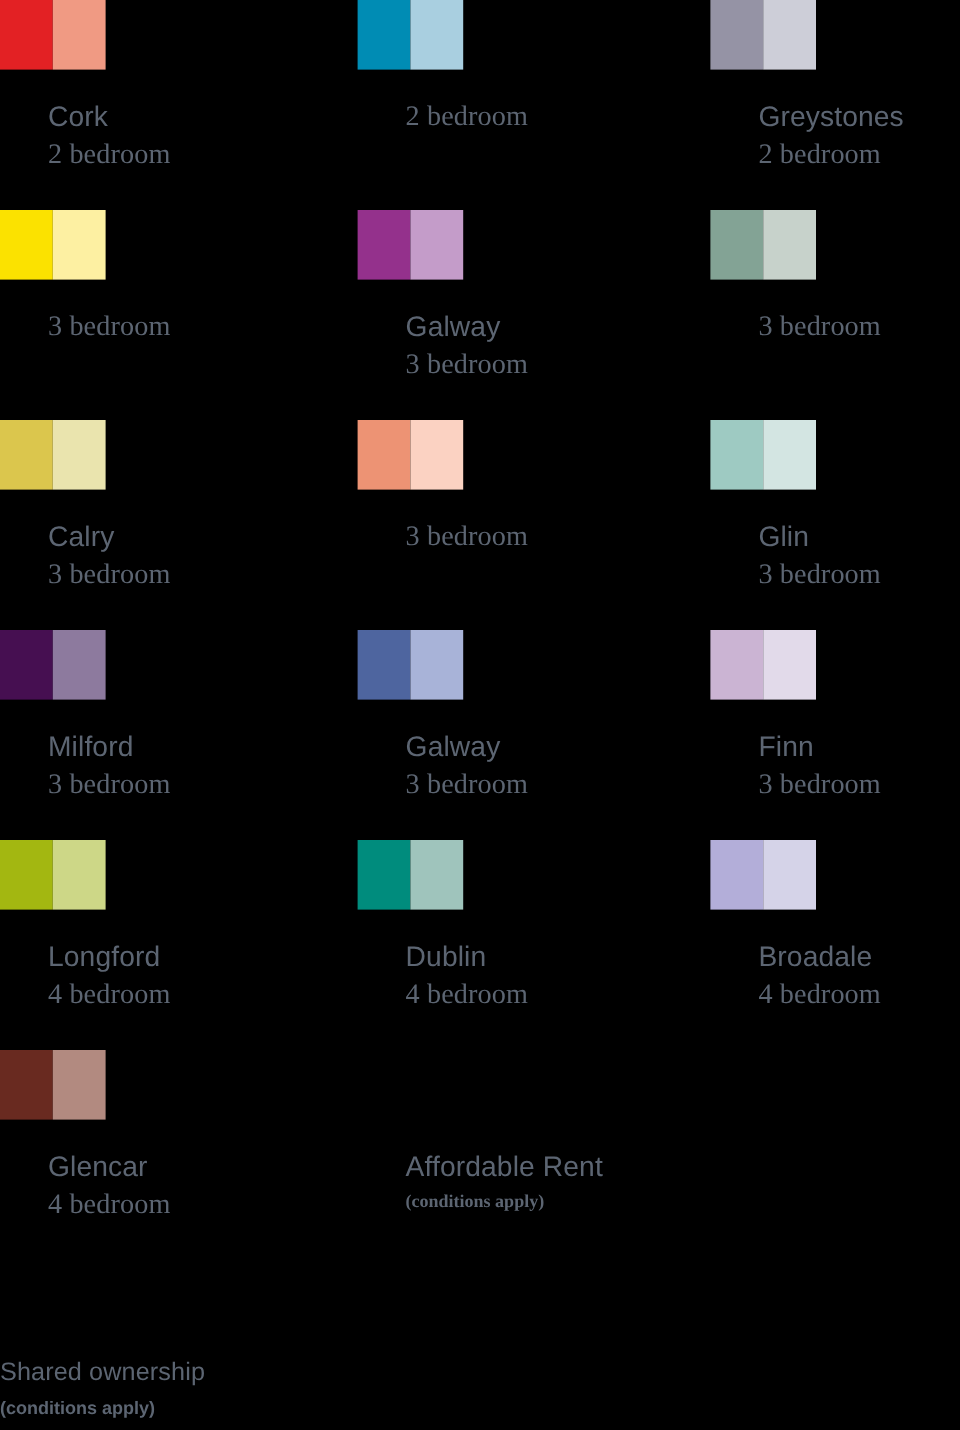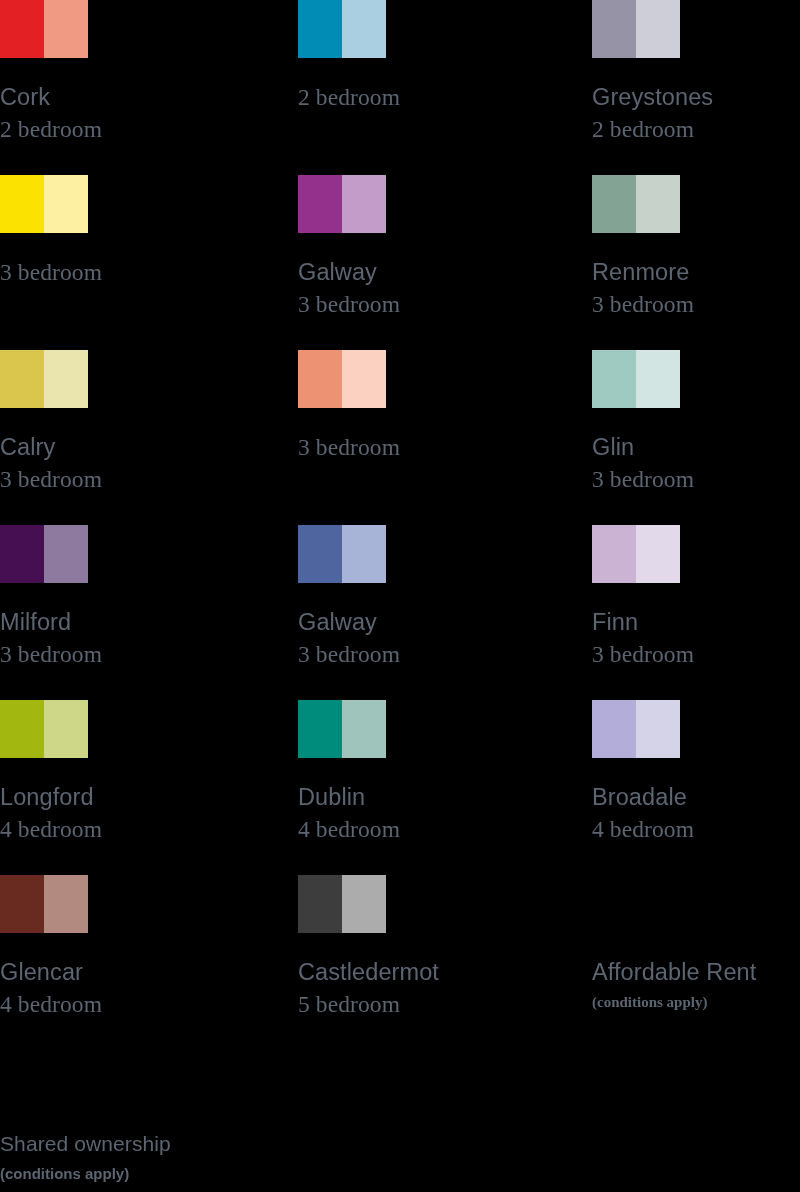--- a/index.html
+++ b/index.html
@@ -39,20 +39,21 @@
     display: flex;
     flex-direction: row;
   }
   .swatch-half {
     width: 44px;
     height: 58px;
   }
 
   .item-labels {
     margin-top: 23px;
+    padding-left: 40px;
   }
 
   .item-name {
     font-size: 23.5px;
     line-height: 32px;
     color: #5c6572;
     letter-spacing: 0.1px;
     white-space: nowrap;
   }
 
@@ -151,21 +152,20 @@
         <div class="item-name">Galway</div>
         <div class="item-sub">3 bedroom</div>
       </div>
     </div>
     <div class="legend-item">
       <div class="swatch">
         <div class="swatch-half" style="background: rgb(131, 163, 149);"></div>
         <div class="swatch-half" style="background: rgb(199, 210, 203);"></div>
       </div>
       <div class="item-labels">
-        <div class="item-name">Renmore</div>
         <div class="item-sub">3 bedroom</div>
       </div>
     </div>
     <div class="legend-item">
       <div class="swatch">
         <div class="swatch-half" style="background: rgb(219, 198, 77);"></div>
         <div class="swatch-half" style="background: rgb(234, 228, 174);"></div>
       </div>
       <div class="item-labels">
         <div class="item-name">Calry</div>
@@ -252,30 +252,20 @@
       </div>
     </div>
     <div class="legend-item">
       <div class="swatch">
         <div class="swatch-half" style="background: rgb(105, 42, 32);"></div>
         <div class="swatch-half" style="background: rgb(178, 138, 128);"></div>
       </div>
       <div class="item-labels">
         <div class="item-name">Glencar</div>
         <div class="item-sub">4 bedroom</div>
-      </div>
-    </div>
-    <div class="legend-item">
-      <div class="swatch">
-        <div class="swatch-half" style="background: rgb(61, 61, 61);"></div>
-        <div class="swatch-half" style="background: rgb(171, 172, 171);"></div>
-      </div>
-      <div class="item-labels">
-        <div class="item-name">Castledermot</div>
-        <div class="item-sub">5 bedroom</div>
       </div>
     </div>
     <div class="legend-item text-only">
       <div class="item-labels">
         <div class="item-name">Affordable Rent</div>
         <div class="item-sub small">(conditions apply)</div>
       </div>
     </div>
   </div>
 

